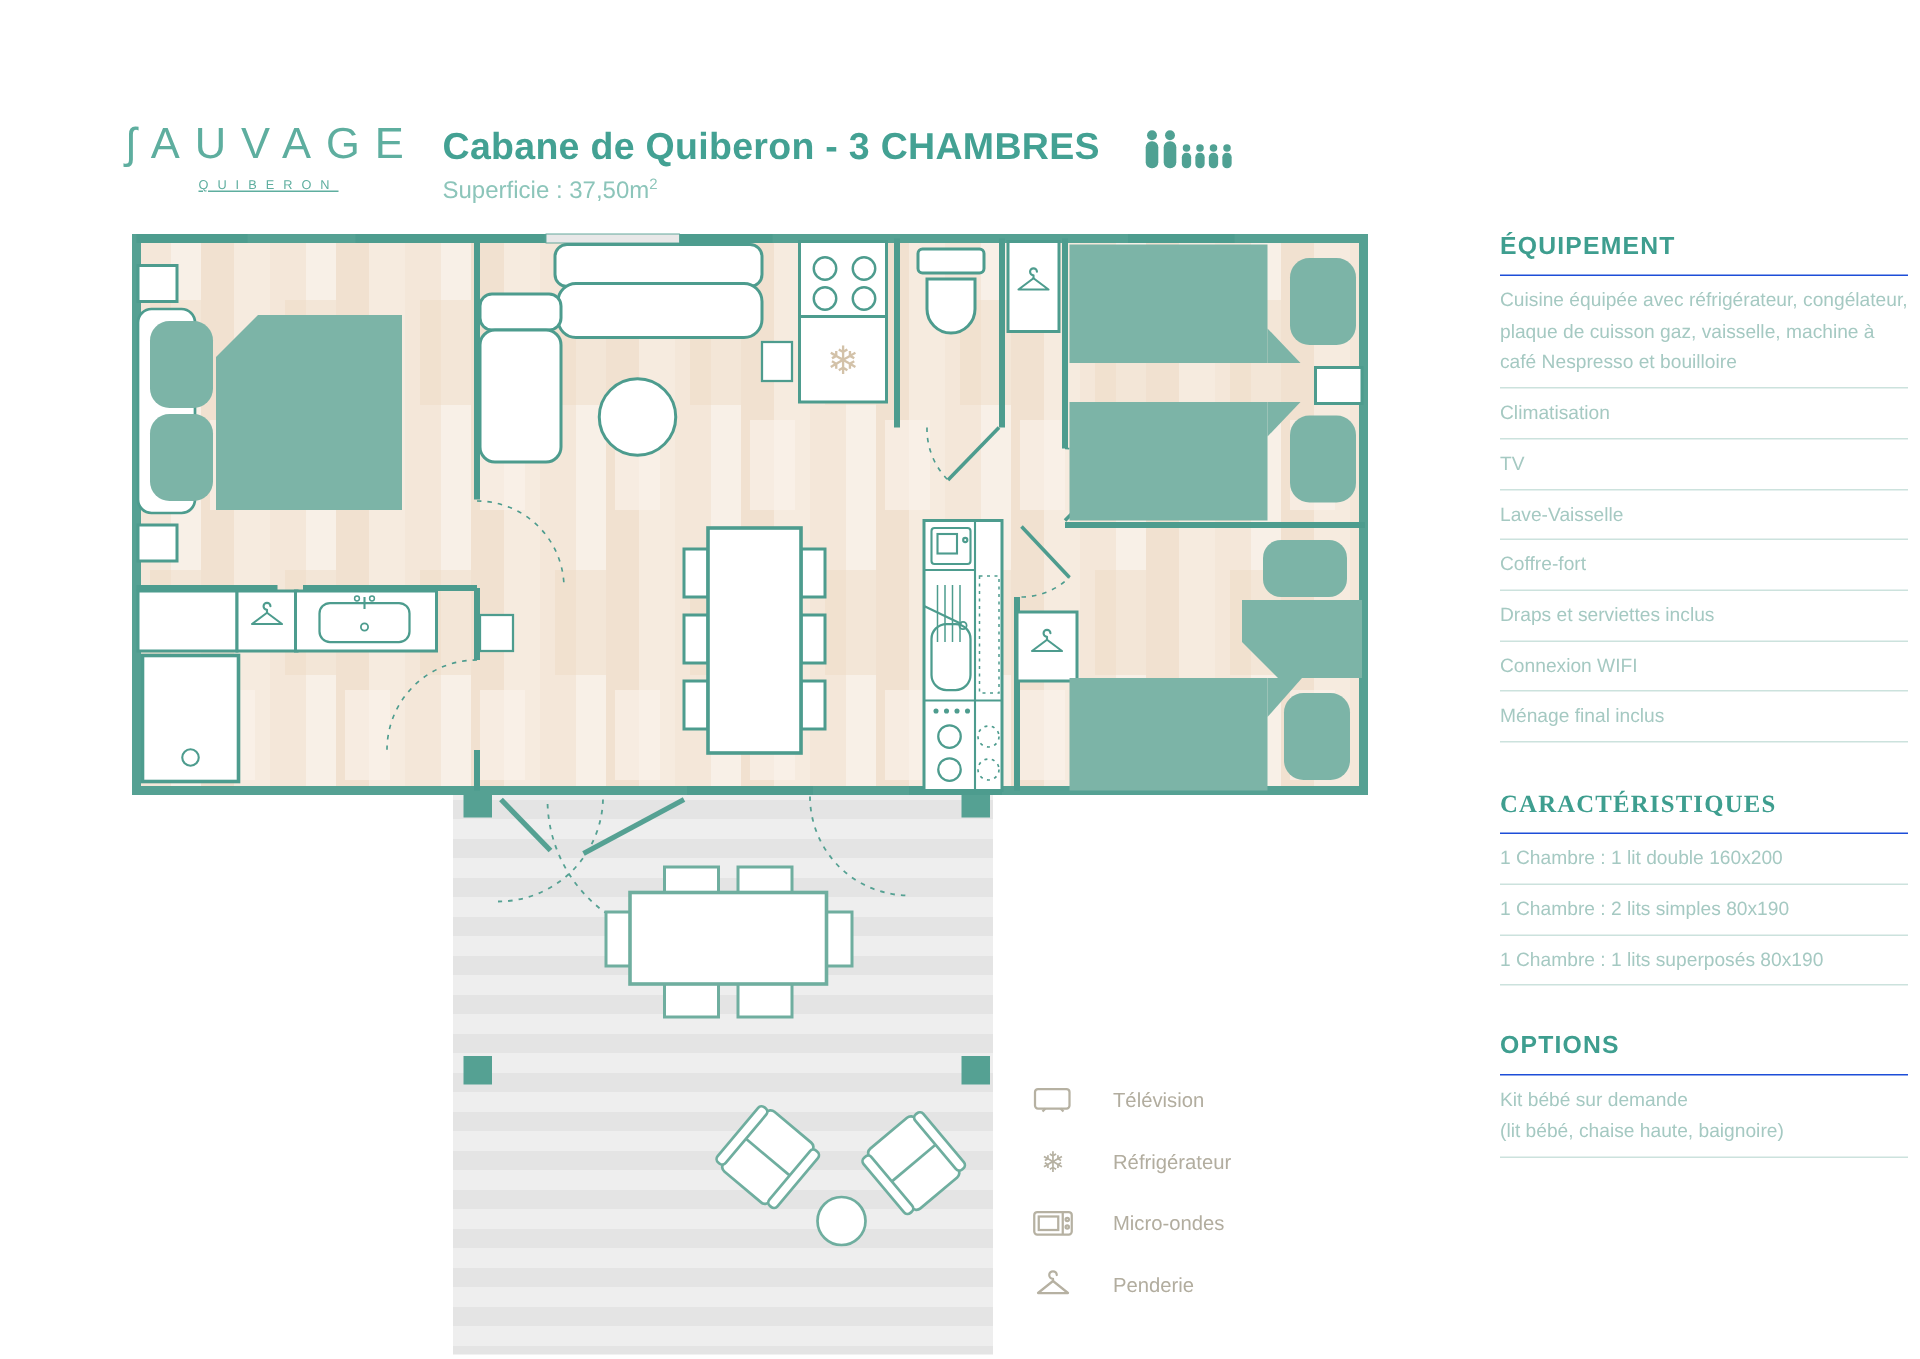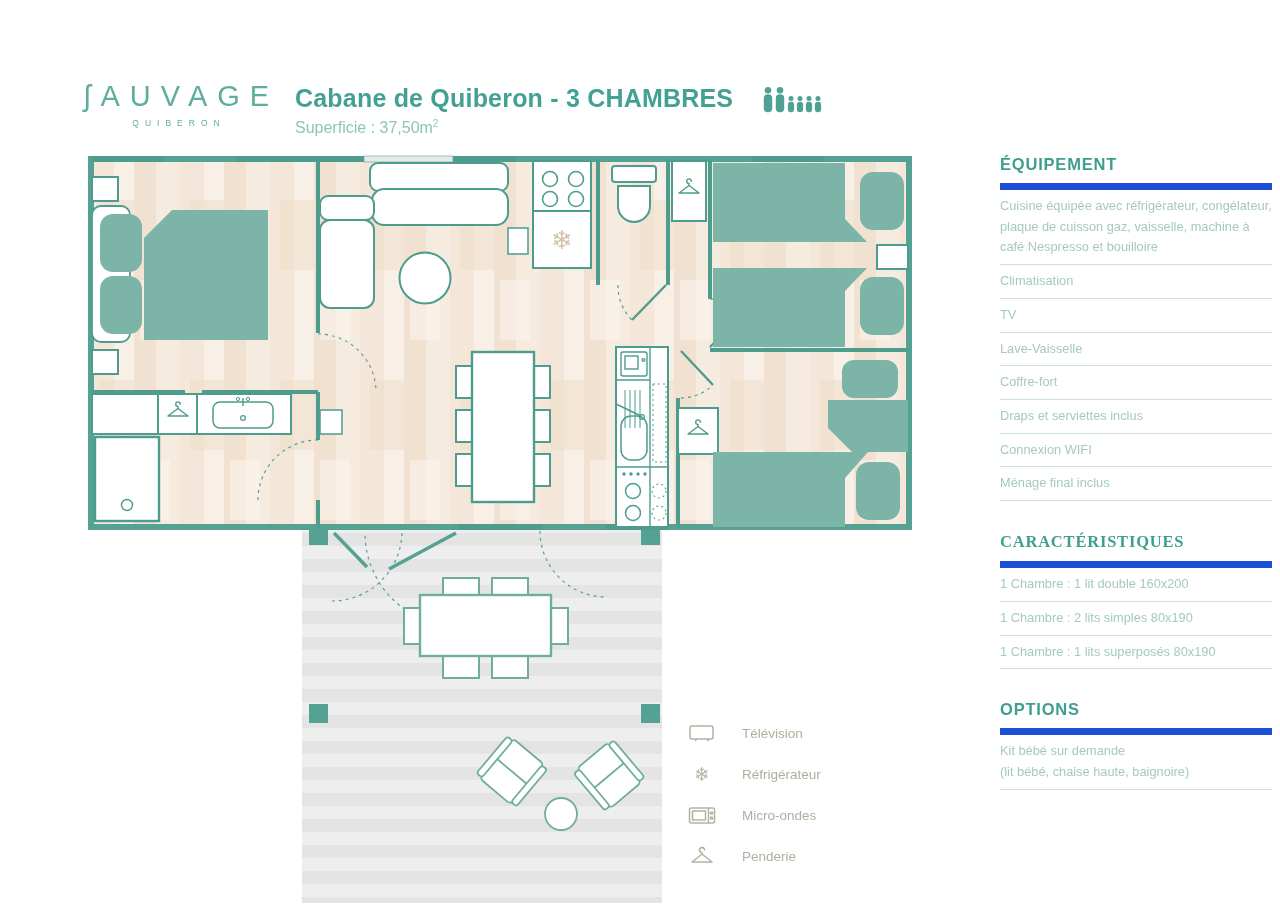--- a/index.html
+++ b/index.html
@@ -4,32 +4,32 @@
 <style>
   html,body{margin:0;padding:0;background:#fff;}
   #page{position:relative;width:1280px;height:906px;background:#fff;overflow:hidden;
         font-family:"Liberation Sans", sans-serif;}
   #plan-svg{position:absolute;left:0;top:0;z-index:1;}
 
   
   .logo{position:absolute;left:84px;top:82px;width:190px;text-align:center;z-index:3;color:#5EAE9F;}
   .logo .word{font-size:29px;font-weight:500;letter-spacing:10px;line-height:1;white-space:nowrap;}
   .logo .word .sglyph{font-style:normal;}
-  .logo .place{font-size:8.5px;letter-spacing:6px;margin-top:7px;font-weight:500;}
+  .logo .place{font-size:8.5px;letter-spacing:6px;margin-top:7px;font-weight:500;text-decoration:underline;}
 
   .titleblock{position:absolute;left:295px;top:84px;z-index:3;}
   .titlerow{display:flex;align-items:center;gap:28px;}
   .title{font-size:25px;font-weight:700;color:#43A193;letter-spacing:0.2px;white-space:nowrap;}
   .subtitle{font-size:16px;color:#8CC5BA;margin-top:5px;font-weight:400;}
   .subtitle sup{font-size:10px;}
 
   
   .panel{position:absolute;left:1000px;top:155px;width:272px;z-index:3;}
   .panel h2{font-size:16.5px;font-weight:700;color:#3E9E8F;letter-spacing:0.8px;margin:0 0 9px 0;}
-  .panel ul{list-style:none;margin:0 0 0 0;padding:0;border-top:7px solid #1d4ed8;}
+  .panel ul{list-style:none;margin:0 0 0 0;padding:0;border-top:1px solid #1d4ed8;}
   .panel li{border-bottom:1px solid #CCE2DD;padding:6px 0 6px 0;font-size:12.8px;color:#A5C9C2;line-height:1.62;}
   .panel .section{margin-bottom:31px;}
   .sec-chars h2{margin-top:0;font-family:Liberation Serif, serif;}
 
   
   .legend{position:absolute;left:688px;top:722px;z-index:3;list-style:none;margin:0;padding:0;}
   .legend li{display:flex;align-items:center;gap:26px;height:22px;margin-bottom:19px;}
   .legend li span{font-size:13.5px;color:#B2AD9F;}
   .legend svg{flex:0 0 auto;}
 </style>

